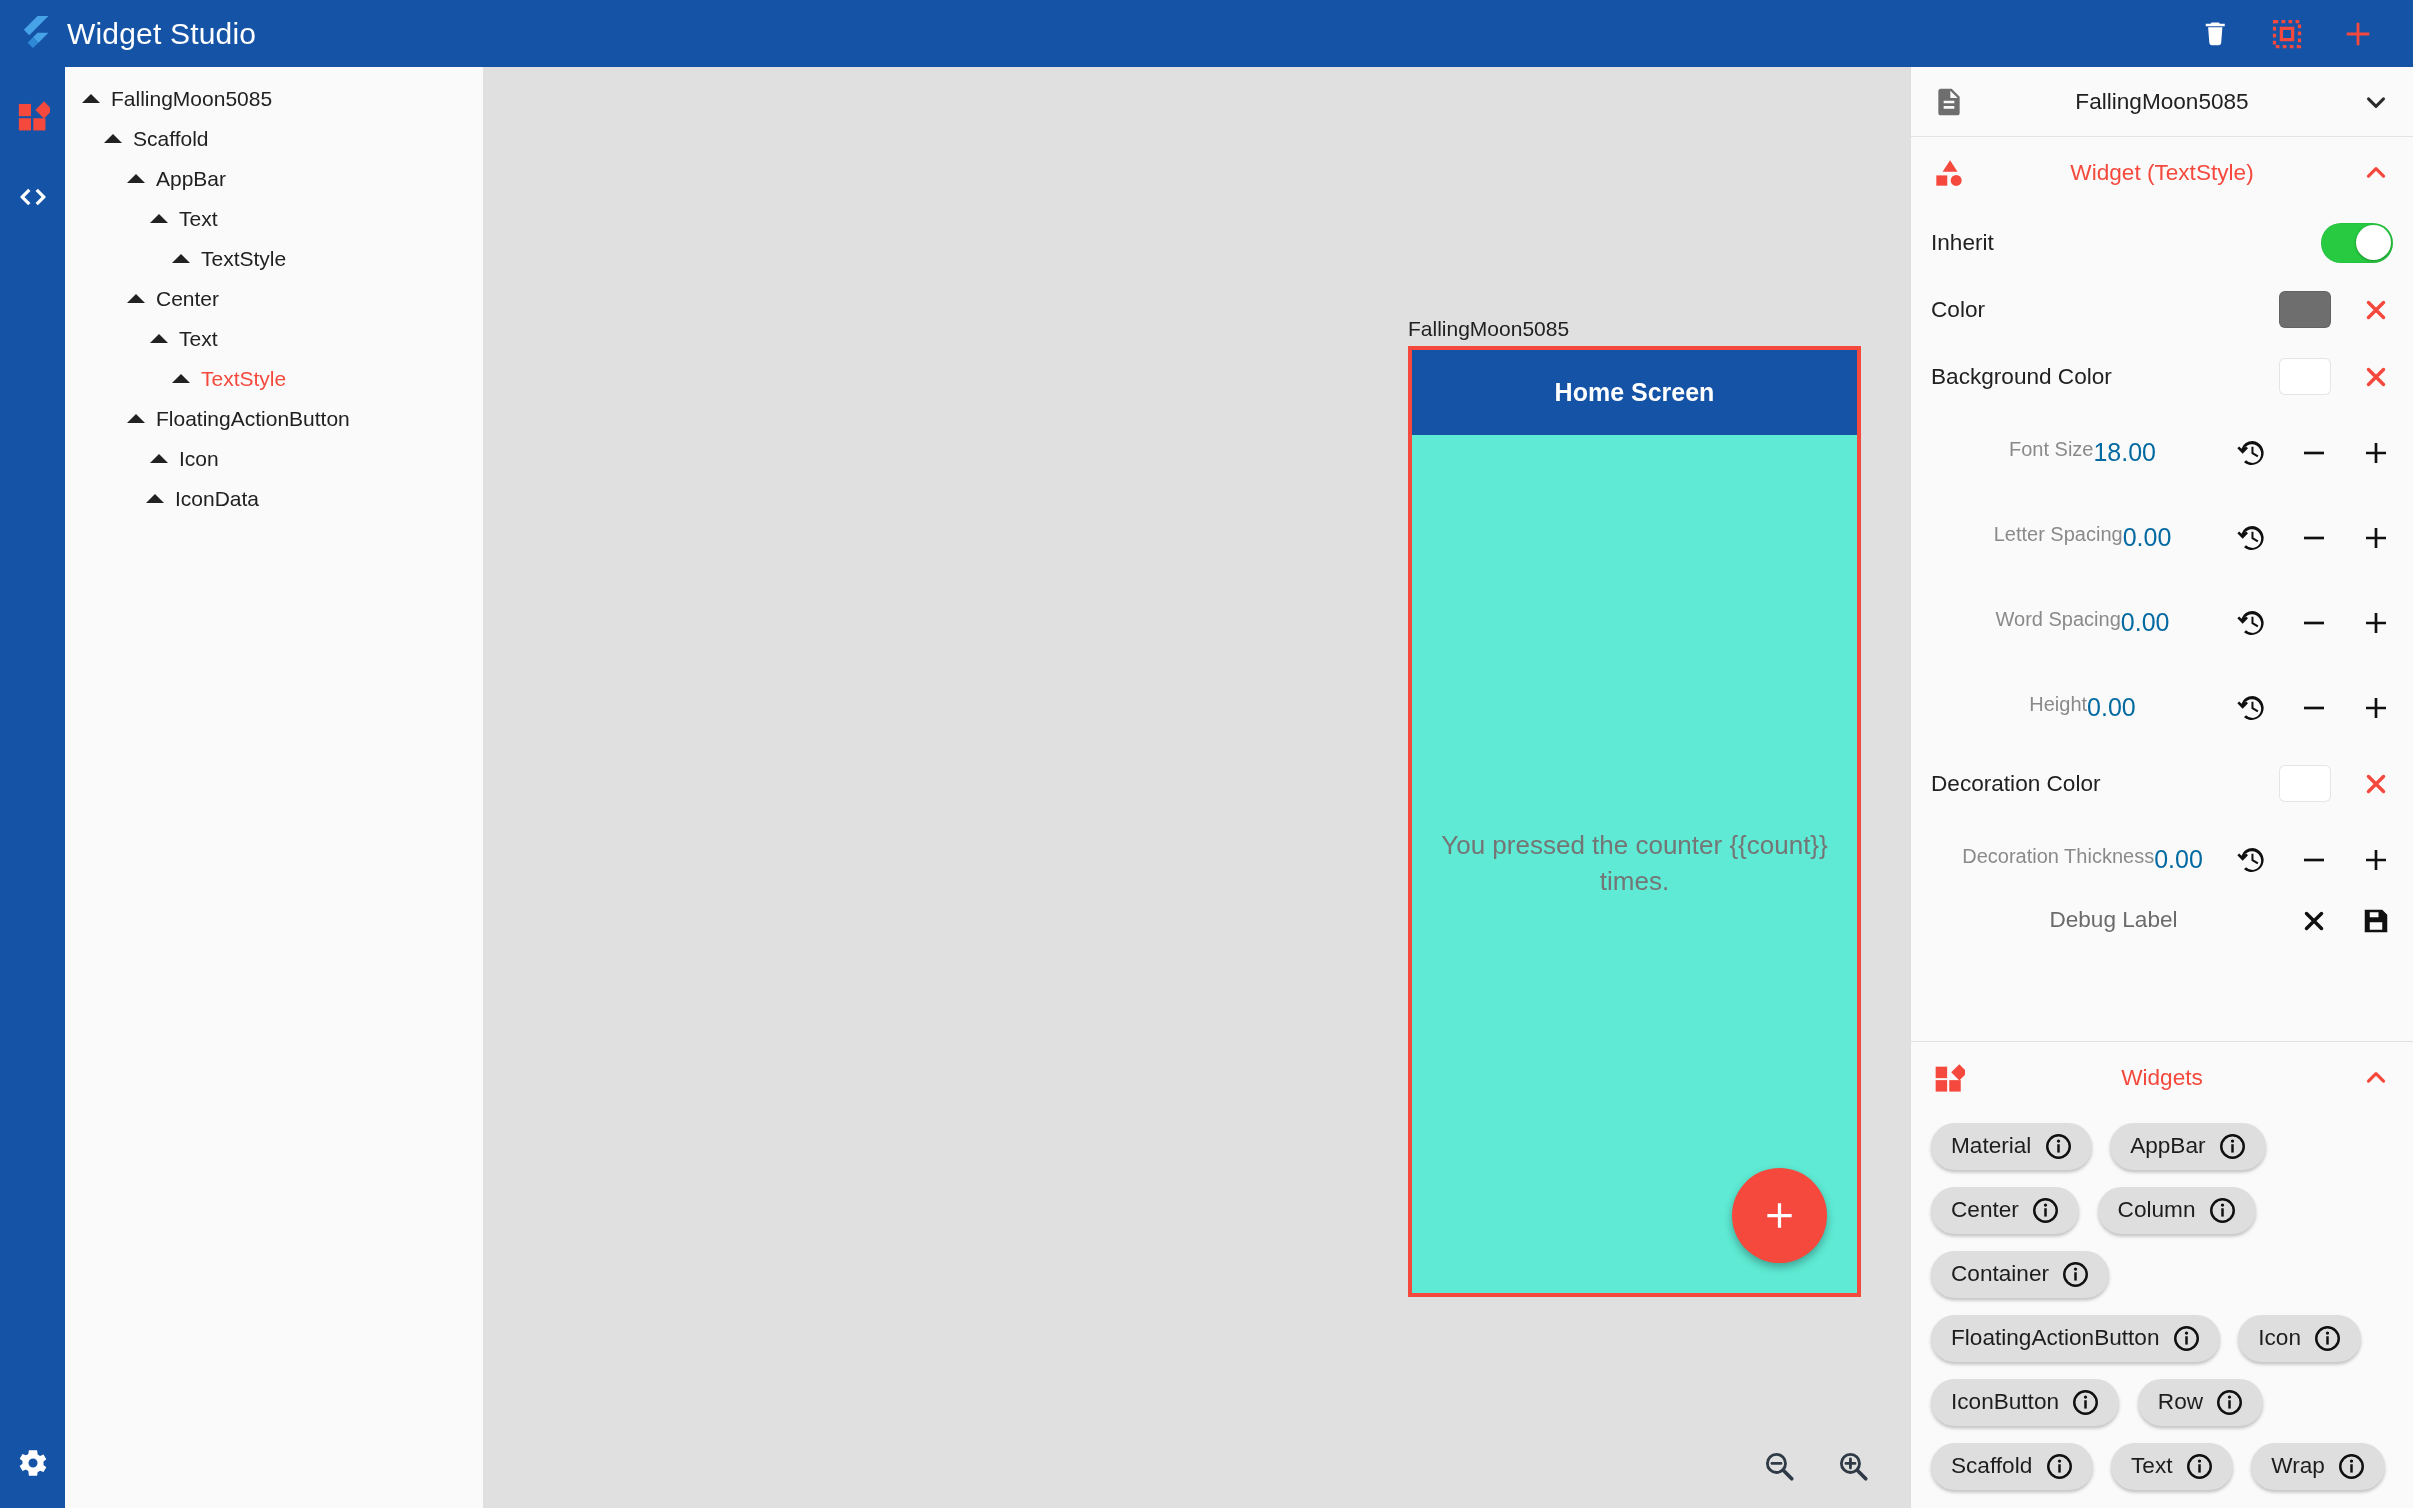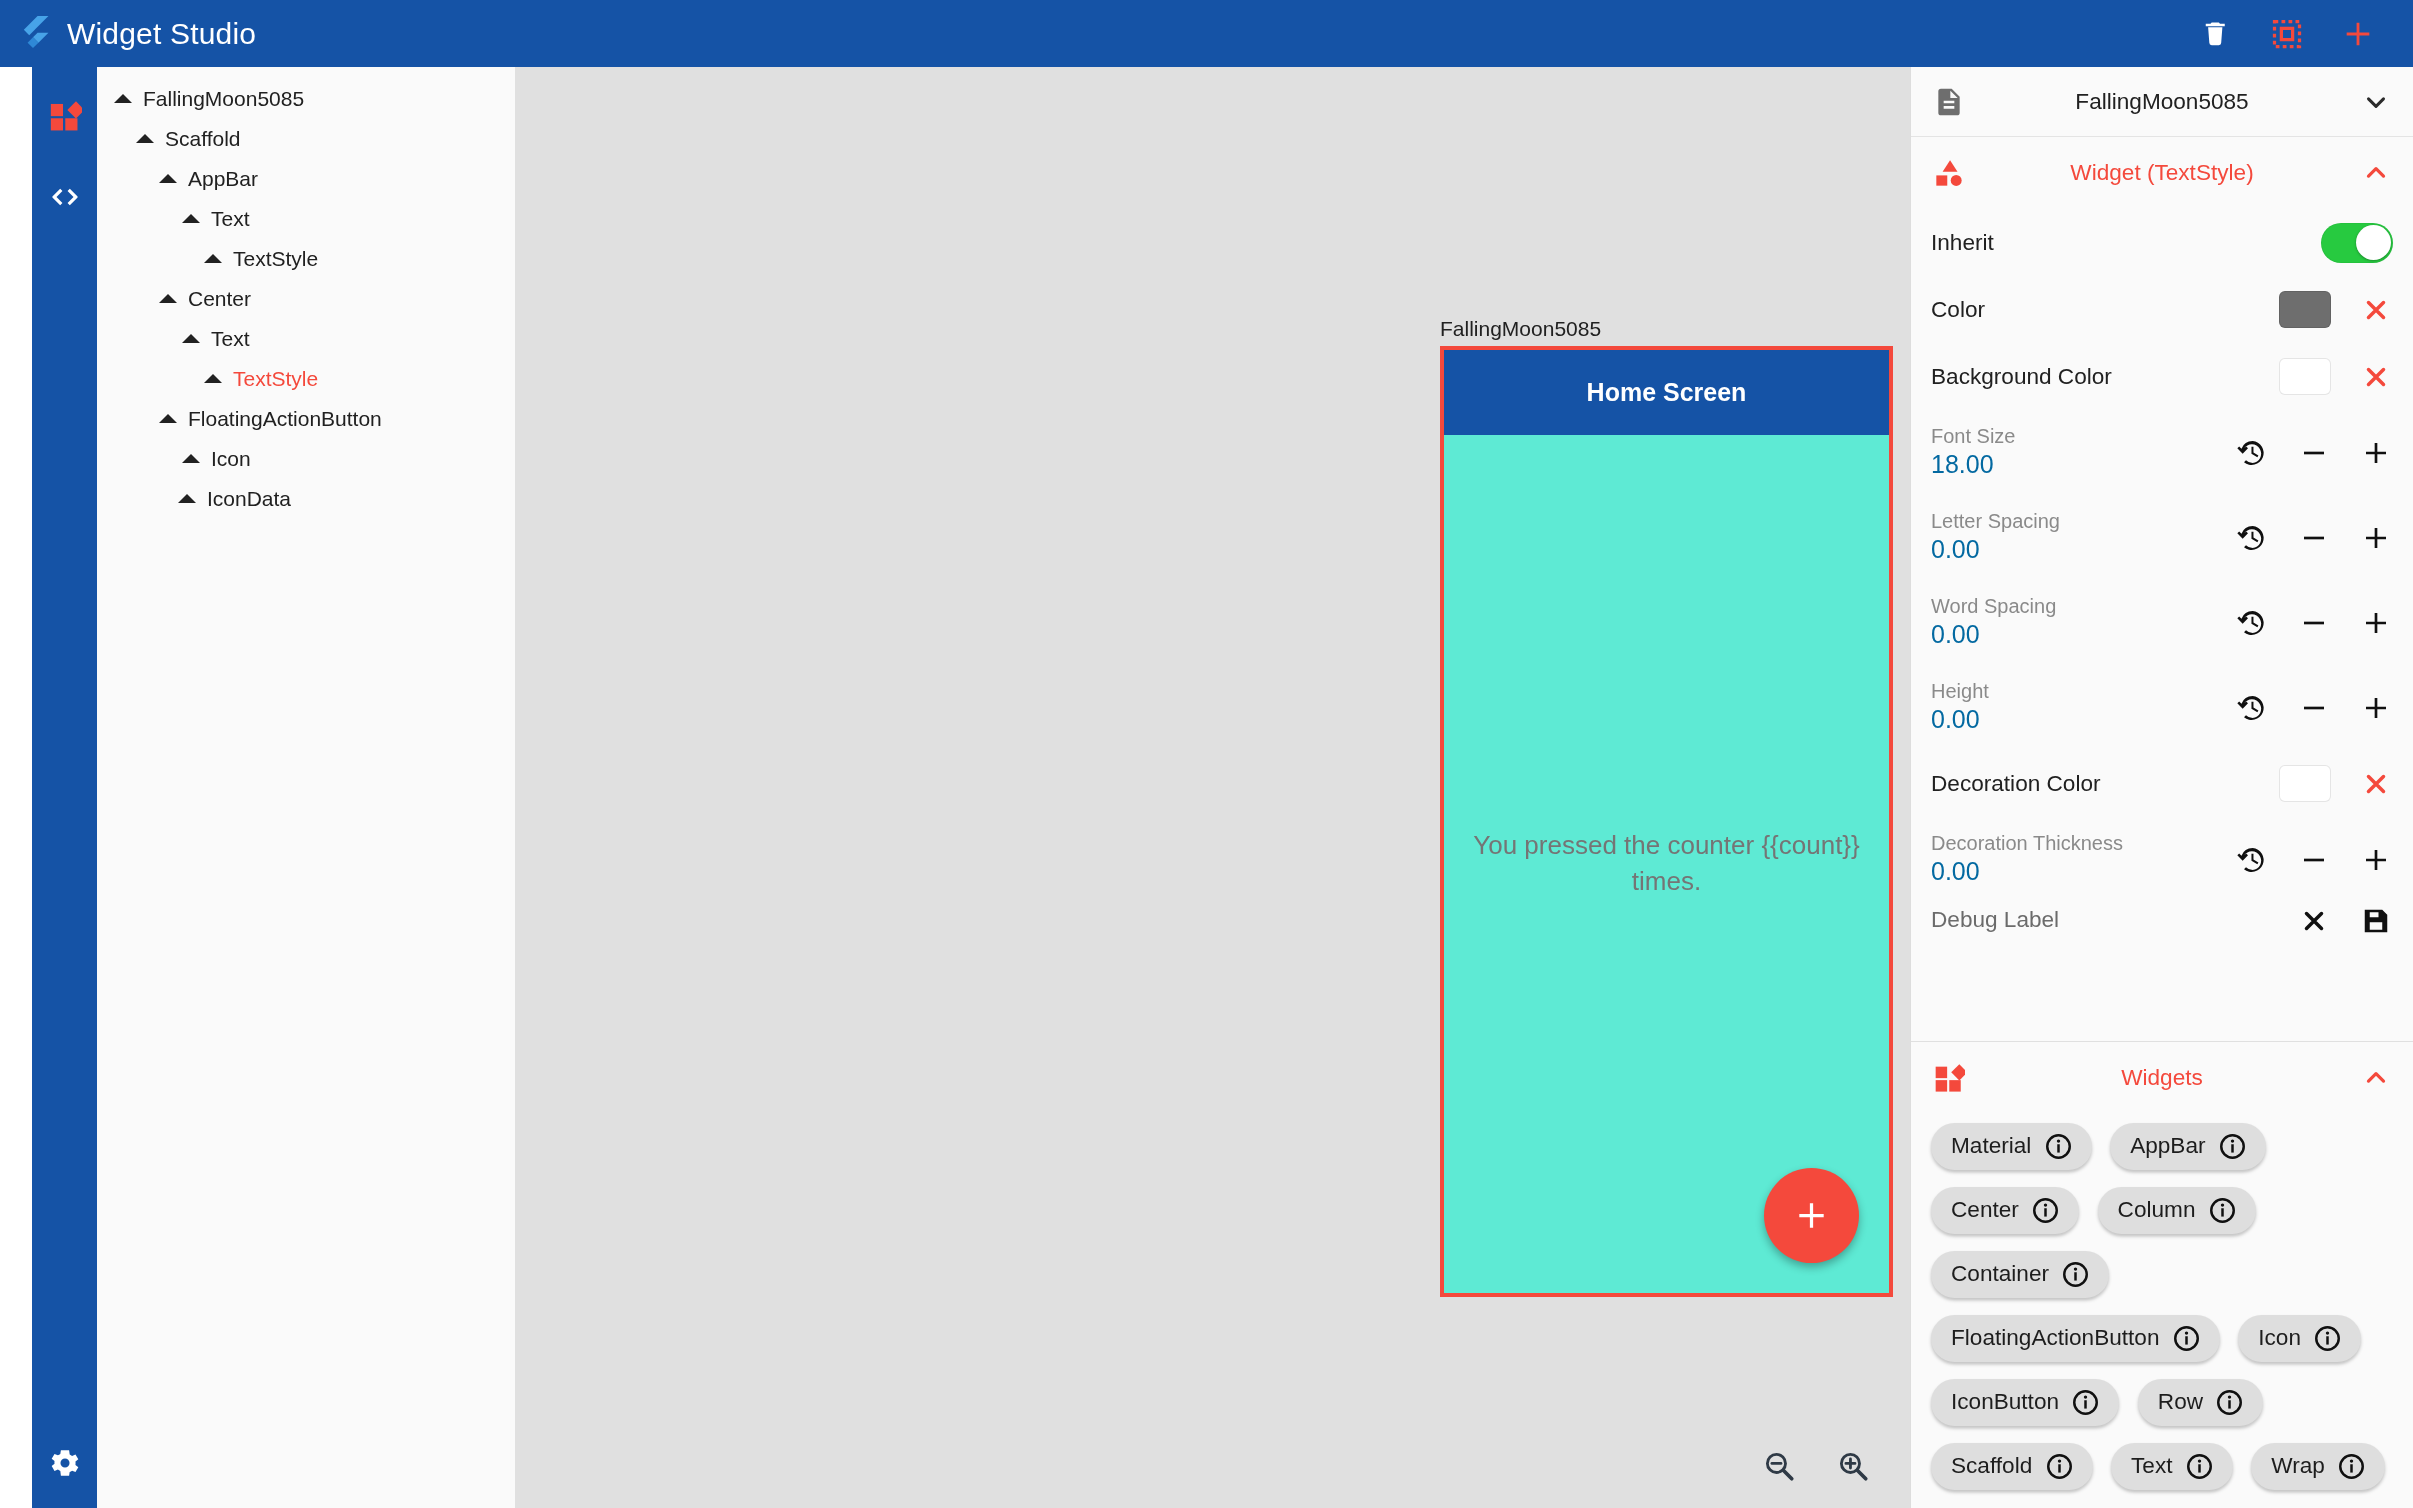--- a/index.html
+++ b/index.html
@@ -16,21 +16,21 @@
     height: 67px; background: #1553a6; flex: 0 0 67px;
     display: flex; align-items: center; padding: 0 23.5px 0 20px;
   }
   .logo-flutter { width: 28.5px; height: 35px; margin-right: 18.4px; flex: 0 0 auto; }
   .app-title { color: #ffffff; font-size: 30px; font-weight: 400; letter-spacing: 0.2px; }
   .topbar-spacer { flex: 1 1 auto; }
   .topbar-actions { display: flex; align-items: center; gap: 37px; margin-right: 15px; }
   .tb-icon { width: 34px; height: 34px; display: flex; align-items: center; justify-content: center; cursor: pointer; }
 
   
-  .body-row { flex: 1 1 auto; display: flex; min-height: 0; margin-left: 32px; }
+  .body-row { flex: 1 1 auto; display: flex; min-height: 0; }
 
   
   .rail {
     width: 65px; background: #1553a6; flex: 0 0 65px;
     display: flex; flex-direction: column; align-items: center;
     padding-top: 30px; position: relative;
   }
   .rail-icon { width: 37px; height: 37px; display: flex; align-items: center; justify-content: center; margin-bottom: 44px; cursor: pointer; }
   .rail-bottom { position: absolute; bottom: 27px; left: 0; right: 0; display: flex; justify-content: center; }
 
@@ -96,21 +96,21 @@
   .insp-section-head {
     height: 72px; flex: 0 0 72px; display: flex; align-items: center; padding: 0 20px; cursor: pointer; gap: 44px;
   }
   .insp-section-head .sec-title { flex: 1 1 auto; text-align: center; font-size: 22.6px; color: #f4493c; }
   .props { flex: 1 1 auto; overflow: hidden; position: relative; }
   .prop-row {
     display: flex; align-items: center; padding: 0 20px; min-height: 67px;
   }
   .prop-row.tall { min-height: 85px; }
   .prop-label { font-size: 22.6px; color: #212121; flex: 1 1 auto; }
-  .prop-stack { flex: 1 1 auto; display: flex; flex-direction: column; justify-content: center; }
+  .prop-stack { flex: 1 1 auto; display: flex; flex-direction: row; justify-content: center; }
   .prop-stack .p-name { font-size: 20px; color: #8a8a8a; line-height: 1.25; }
   .prop-stack .p-val { font-size: 25px; color: #0369a1; line-height: 1.25; }
   .prop-actions { display: flex; align-items: center; gap: 27px; flex: 0 0 auto; }
   .sw-color { width: 52px; height: 37px; border-radius: 5.9px; border: 0.8px solid rgba(0,0,0,.10); cursor: pointer; }
   .icon-btn { width: 35px; height: 35px; display: flex; align-items: center; justify-content: center; cursor: pointer; }
   .toggle {
     width: 72px; height: 40px; border-radius: 20px; background: #27ca40;
     position: relative; cursor: pointer; box-shadow: inset 0 0 0 0.8px rgba(0,0,0,.05);
   }
   .toggle .knob {

